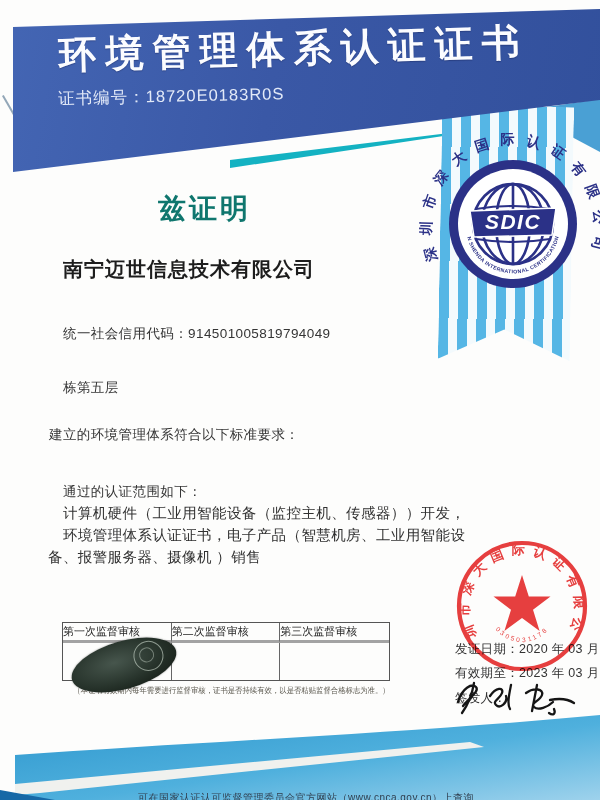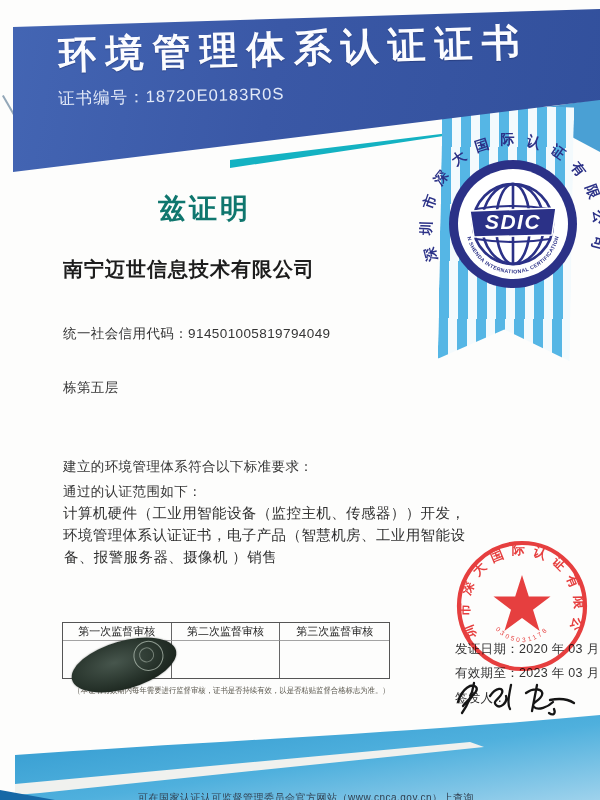--- a/index.html
+++ b/index.html
@@ -51,22 +51,22 @@
 
   
   .certify{left:158px;top:190px;font-size:28px;font-weight:600;letter-spacing:3px;color:#0f766e;z-index:5;}
   .company{left:63px;top:256px;font-size:20px;font-weight:600;letter-spacing:1px;color:#1d1d1d;z-index:5;}
   .bodyline{font-size:13.5px;color:#353535;letter-spacing:.4px;white-space:nowrap;z-index:5;}
   .scopeline{font-size:14.5px;color:#303030;letter-spacing:.4px;white-space:nowrap;z-index:5;}
 
   
   .audit{left:62px;top:622px;width:326px;border:1.3px solid #555;z-index:5;
          display:grid;grid-template-columns:1fr 1fr 1fr;}
-  .audit .h{border-right:1px solid #666;border-bottom:1px solid #a3a3a3;
-            height:17px;font-size:11px;color:#1f1f1f;text-align:center;line-height:17px;}
+  .audit .h{border-right:1px solid #666;border-bottom:3px solid #a3a3a3;
+            height:17px;font-size:11px;color:#1f1f1f;text-align:left;line-height:17px;}
   .audit .c{border-right:1px solid #666;height:37px;}
   .audit .h:nth-child(3),.audit .c:nth-child(6){border-right:none;}
   .stamp{
     left:70px;top:641px;width:108px;height:48px;border-radius:50%;
     transform:rotate(-16deg);z-index:6;
     background:radial-gradient(ellipse at 42% 40%,#47564d 0%,#26322a 55%,#0f150f 100%);
     box-shadow:0 0 2px rgba(0,0,0,.4);
   }
   .stamp-ring{left:60%;top:14%;width:28px;height:28px;border-radius:50%;
     border:1.5px solid rgba(225,238,226,.55);}
@@ -129,25 +129,25 @@
     </text>
     <text font-size="5.2" font-weight="bold" fill="#2b3187" letter-spacing=".4" font-family="Liberation Sans, sans-serif">
       <textPath href="#arcBot" startOffset="50%" text-anchor="middle">SHENZHEN SHENDA INTERNATIONAL CERTIFICATION CO., LTD</textPath>
     </text>
   </svg>
 
   <div class="abs certify">兹证明</div>
   <div class="abs company">南宁迈世信息技术有限公司</div>
   <div class="abs bodyline" style="left:63px;top:312px;margin-top:13px;">统一社会信用代码：914501005819794049</div>
   <div class="abs bodyline" style="left:63px;top:379px;">栋第五层</div>
-  <div class="abs bodyline" style="left:63px;top:426px;margin-top:32px;">建立的环境管理体系符合以下标准要求：</div>
+  <div class="abs bodyline" style="left:49px;top:426px;">建立的环境管理体系符合以下标准要求：</div>
   <div class="abs bodyline" style="left:63px;top:483px;">通过的认证范围如下：</div>
   <div class="abs scopeline" style="left:63px;top:504px;">计算机硬件（工业用智能设备（监控主机、传感器））开发，</div>
   <div class="abs scopeline" style="left:63px;top:526px;">环境管理体系认证证书，电子产品（智慧机房、工业用智能设</div>
-  <div class="abs scopeline" style="left:64px;top:548px;">备、报警服务器、摄像机  ）销售</div>
+  <div class="abs scopeline" style="left:48px;top:548px;">备、报警服务器、摄像机  ）销售</div>
 
   <div class="abs audit">
     <div class="h">第一次监督审核</div>
     <div class="h">第二次监督审核</div>
     <div class="h">第三次监督审核</div>
     <div class="c"></div>
     <div class="c"></div>
     <div class="c"></div>
   </div>
   <div class="abs stamp">

